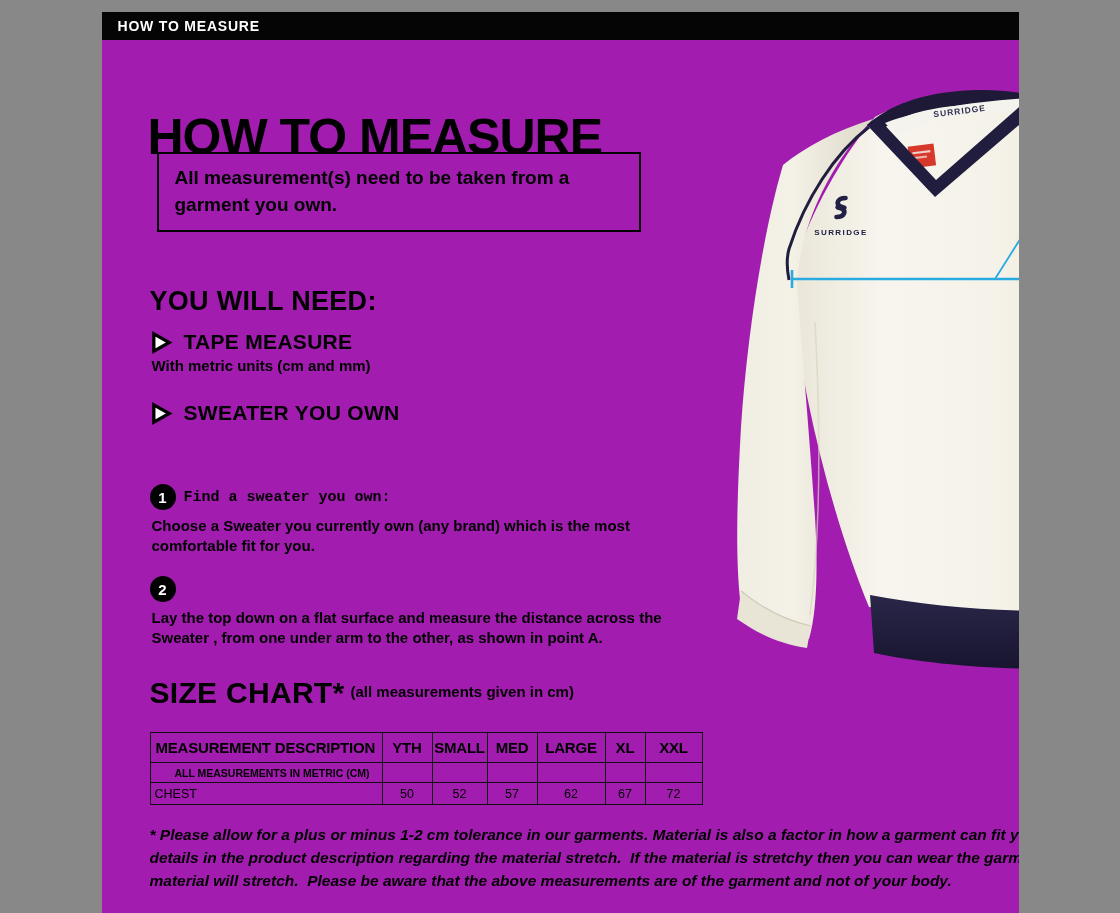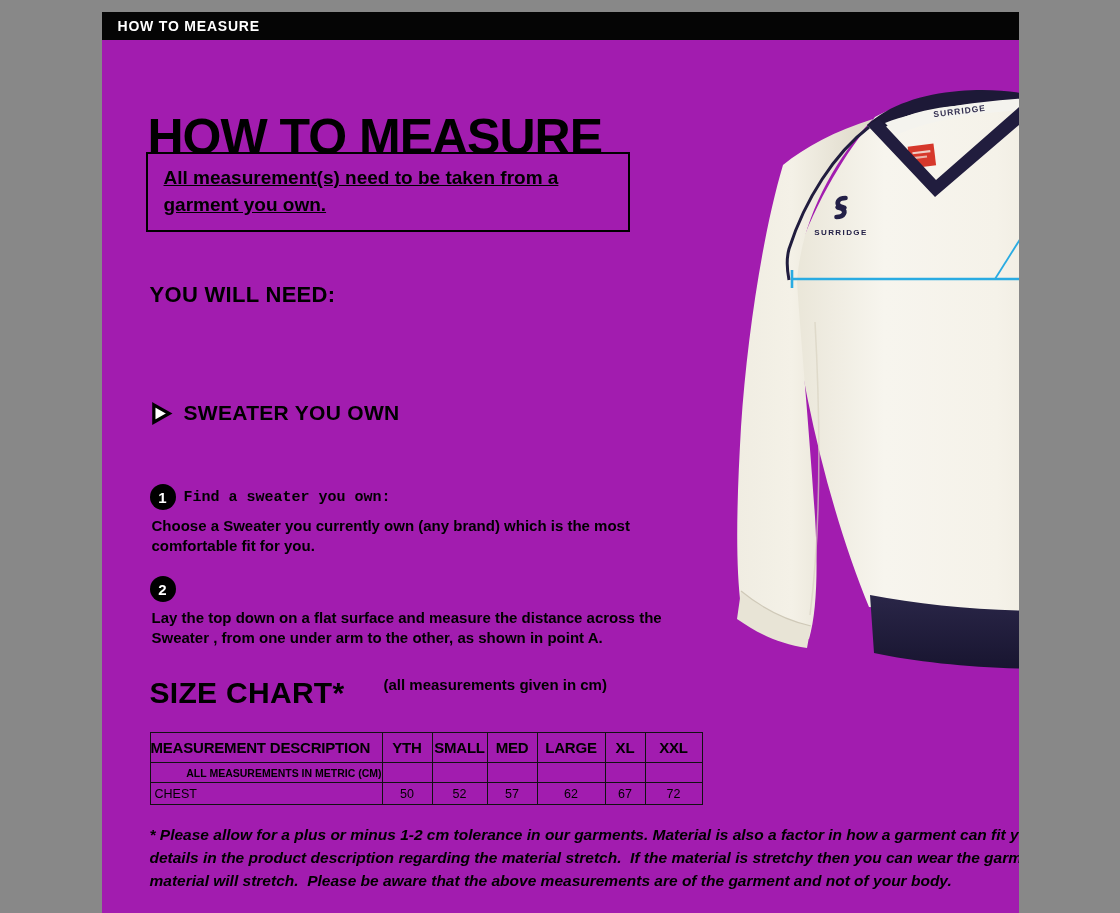--- a/index.html
+++ b/index.html
@@ -19,54 +19,54 @@
     display:flex;flex-direction:column;align-items:center;justify-content:flex-start;
   }
   .topbar-logo svg{display:block;}
   .topbar-brand{color:#fff;font-size:6.5px;font-weight:700;letter-spacing:1.7px;margin-top:0px;}
   
   .h1{
     position:absolute;left:46px;top:62px;
     font-size:50px;font-weight:700;letter-spacing:-1px;white-space:nowrap;
   }
   .note-box{
-    position:absolute;left:44px;top:140px;width:448px;
-    border:2px solid #000;padding:11px 16px;text-decoration:underline;
+    position:absolute;left:55px;top:140px;width:448px;
+    border:2px solid #000;padding:11px 16px;
   }
   .note-box p{margin:0;font-size:19px;font-weight:700;line-height:1.42;}
   .h2{
     position:absolute;left:48px;top:252px;
-    font-size:22px;font-weight:700;letter-spacing:.3px;white-space:nowrap;
+    font-size:27px;font-weight:700;letter-spacing:.3px;white-space:nowrap;
   }
   .need-item{position:absolute;left:48px;}
   .need-head{display:flex;align-items:center;gap:11px;}
   .need-head svg{display:block;flex:0 0 auto;}
   .need-label{font-size:21px;font-weight:700;letter-spacing:.3px;white-space:nowrap;}
   .need-desc{margin:3px 0 0 2px;font-size:15px;font-weight:700;white-space:nowrap;}
   .step{position:absolute;left:48px;}
   .step-head{display:flex;align-items:center;gap:8px;}
   .step-num{
     width:26px;height:26px;border-radius:50%;background:#000;color:#fff;
     display:flex;align-items:center;justify-content:center;
     font-size:15px;font-weight:700;flex:0 0 auto;
   }
   .step-title{font-size:15px;font-weight:700;white-space:nowrap;font-family:Liberation Mono, monospace;}
   .step-desc{margin:6px 0 0 2px;width:540px;font-size:15px;font-weight:700;line-height:1.36;}
-  .sc-heading{position:absolute;left:48px;top:664px;display:flex;align-items:flex-start;gap:33px;}
+  .sc-heading{position:absolute;left:48px;top:664px;display:flex;align-items:center;}
   .sc-title{font-size:30px;font-weight:700;letter-spacing:.3px;white-space:nowrap;}
   .sc-sub{font-size:15px;font-weight:700;margin:0 0 3px 6px;white-space:nowrap;}
   
   .size-table{
     position:absolute;left:48px;top:720px;width:552px;
     border-collapse:collapse;table-layout:fixed;
   }
   .size-table th,.size-table td{border:1.6px solid #111;padding:0 0 0 0;overflow:hidden;}
   .size-table th{height:29px;font-size:15px;font-weight:700;letter-spacing:-.2px;text-align:center;}
-  .size-table th.c-desc{text-align:left;}
-  .size-table tr.r-metric td{height:19px;font-size:10.5px;font-weight:700;text-align:right;padding-left:12px;}
+  .size-table th.c-desc{text-align:left;padding-left:5px;}
+  .size-table tr.r-metric td{height:19px;font-size:10.5px;font-weight:700;text-align:center;padding-left:12px;}
   .size-table tr.r-chest td{height:21px;font-size:12.5px;font-weight:400;text-align:center;}
   .size-table tr.r-chest td.c-desc{text-align:left;padding-left:4px;}
   
   .disclaimer{
     position:absolute;left:48px;top:812px;width:1060px;margin:0;
     font-size:15.5px;font-weight:700;font-style:italic;line-height:1.48;
     white-space:pre-wrap;
   }
   
   .product{position:absolute;left:615px;top:55px;width:505px;height:630px;margin:0;}
@@ -91,20 +91,29 @@
   </header>
 
   <h1 class="h1">HOW TO MEASURE</h1>
 
   <div class="note-box">
     <p>All measurement(s) need to be taken from a garment you own.</p>
   </div>
 
   <h2 class="h2">YOU WILL NEED:</h2>
 
+  <div class="need-item" style="top:318px">
+    <div class="need-head">
+      <svg width="23" height="23" viewBox="0 0 24 24">
+        <path d="M4 3 L20 12 L4 21 Z" fill="#ffffff" stroke="#000000" stroke-width="3.4" stroke-linejoin="miter"></path>
+      </svg>
+      <span class="need-label">TAPE MEASURE</span>
+    </div>
+    <p class="need-desc">With metric units (cm and mm)</p>
+  </div>
 
   <div class="need-item" style="top:389px">
     <div class="need-head">
       <svg width="23" height="23" viewBox="0 0 24 24">
         <path d="M4 3 L20 12 L4 21 Z" fill="#ffffff" stroke="#000000" stroke-width="3.4" stroke-linejoin="miter"></path>
       </svg>
       <span class="need-label">SWEATER YOU OWN</span>
     </div>
   </div>
 

